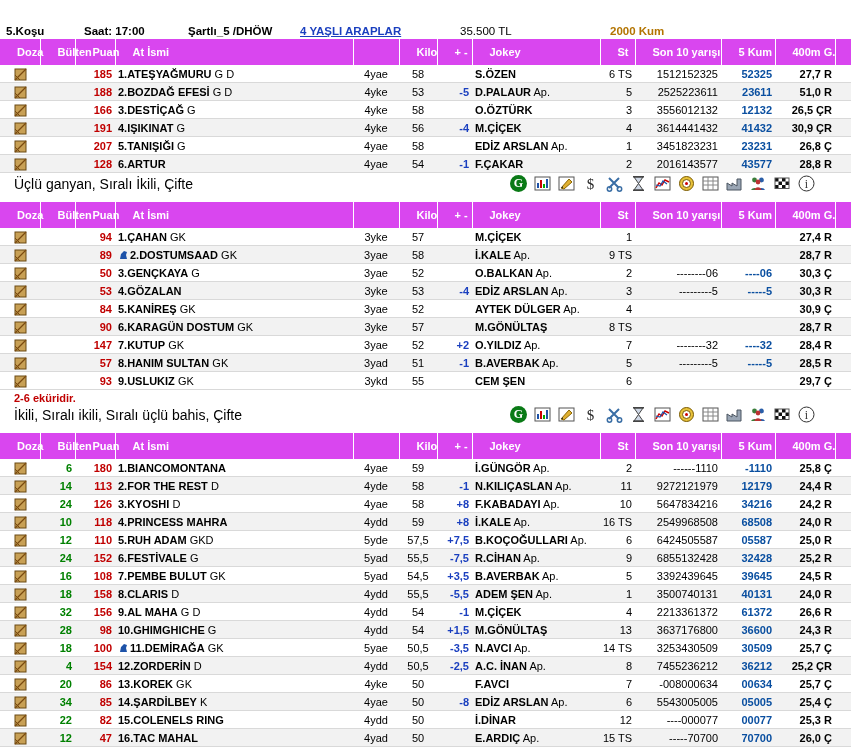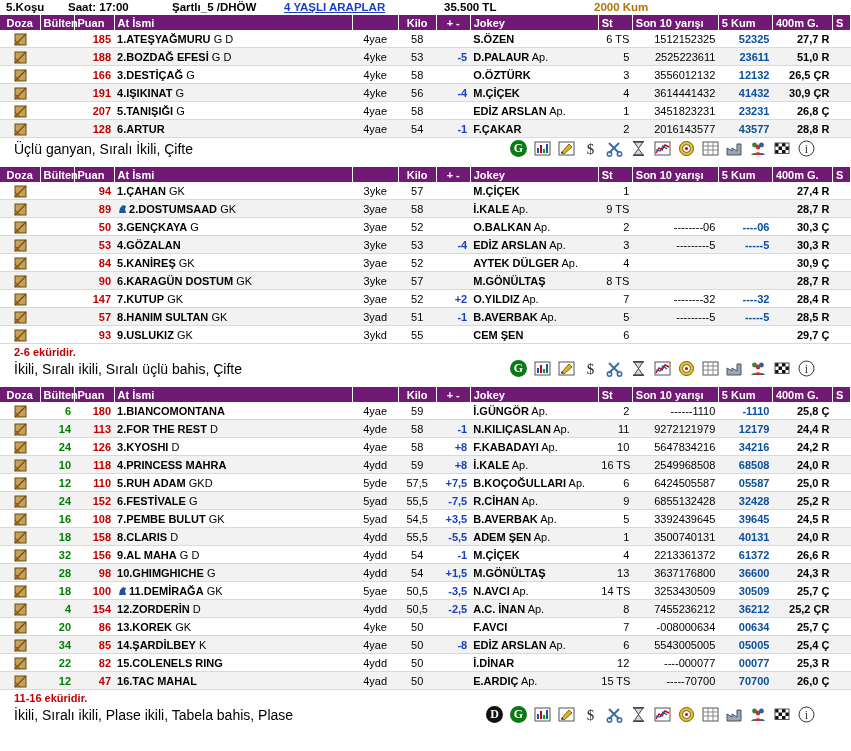--- a/index.html
+++ b/index.html
@@ -14,39 +14,39 @@
 
   .race { width: 851px; margin: 0 0 6px 0; }
 
   
   .race-head {
     display: flex; align-items: baseline;
     padding: 1px 0 2px 6px;
     font-size: 11.5px;
     font-weight: bold;
   }
-  .race-head .rno { color: #000; width: 62px; }
+  .race-head .rno { color: #000; width: 78px; }
   .race-head .time { color: #000; width: 104px; font-weight: bold; }
   .race-head .kind { color: #000; width: 112px; font-weight: bold; }
   .race-head .grp { color: #1a3fbf; text-decoration: underline; width: 160px; font-weight: bold; }
-  .race-head .prize { color: #000; width: 150px; font-weight: bold; }
+  .race-head .prize { color: #000; width: 150px; font-weight: normal; margin-top: 24px; }
   .race-head .dist { color: #b37400; font-weight: bold; }
 
   
   table.rt { border-collapse: collapse; width: 851px; table-layout: fixed; }
   table.rt thead th {
-    background: #701a75;
+    background: #d946ef;
     color: #ffffff;
     font-size: 11px;
     font-weight: bold;
     text-align: left;
-    padding: 1px 3px;
+    padding: 1px 17px;
     border-right: 1px solid #ffffff;
     white-space: nowrap;
-    height: 15px;
+    height: 26px;
   }
   table.rt thead th.c { text-align: center; }
   table.rt thead th.r { text-align: left; }
   table.rt tbody td {
     padding: 1px 3px;
     border-bottom: 1px solid #d9d9d9;
     vertical-align: middle;
     white-space: nowrap;
     overflow: hidden;
     height: 17px;

